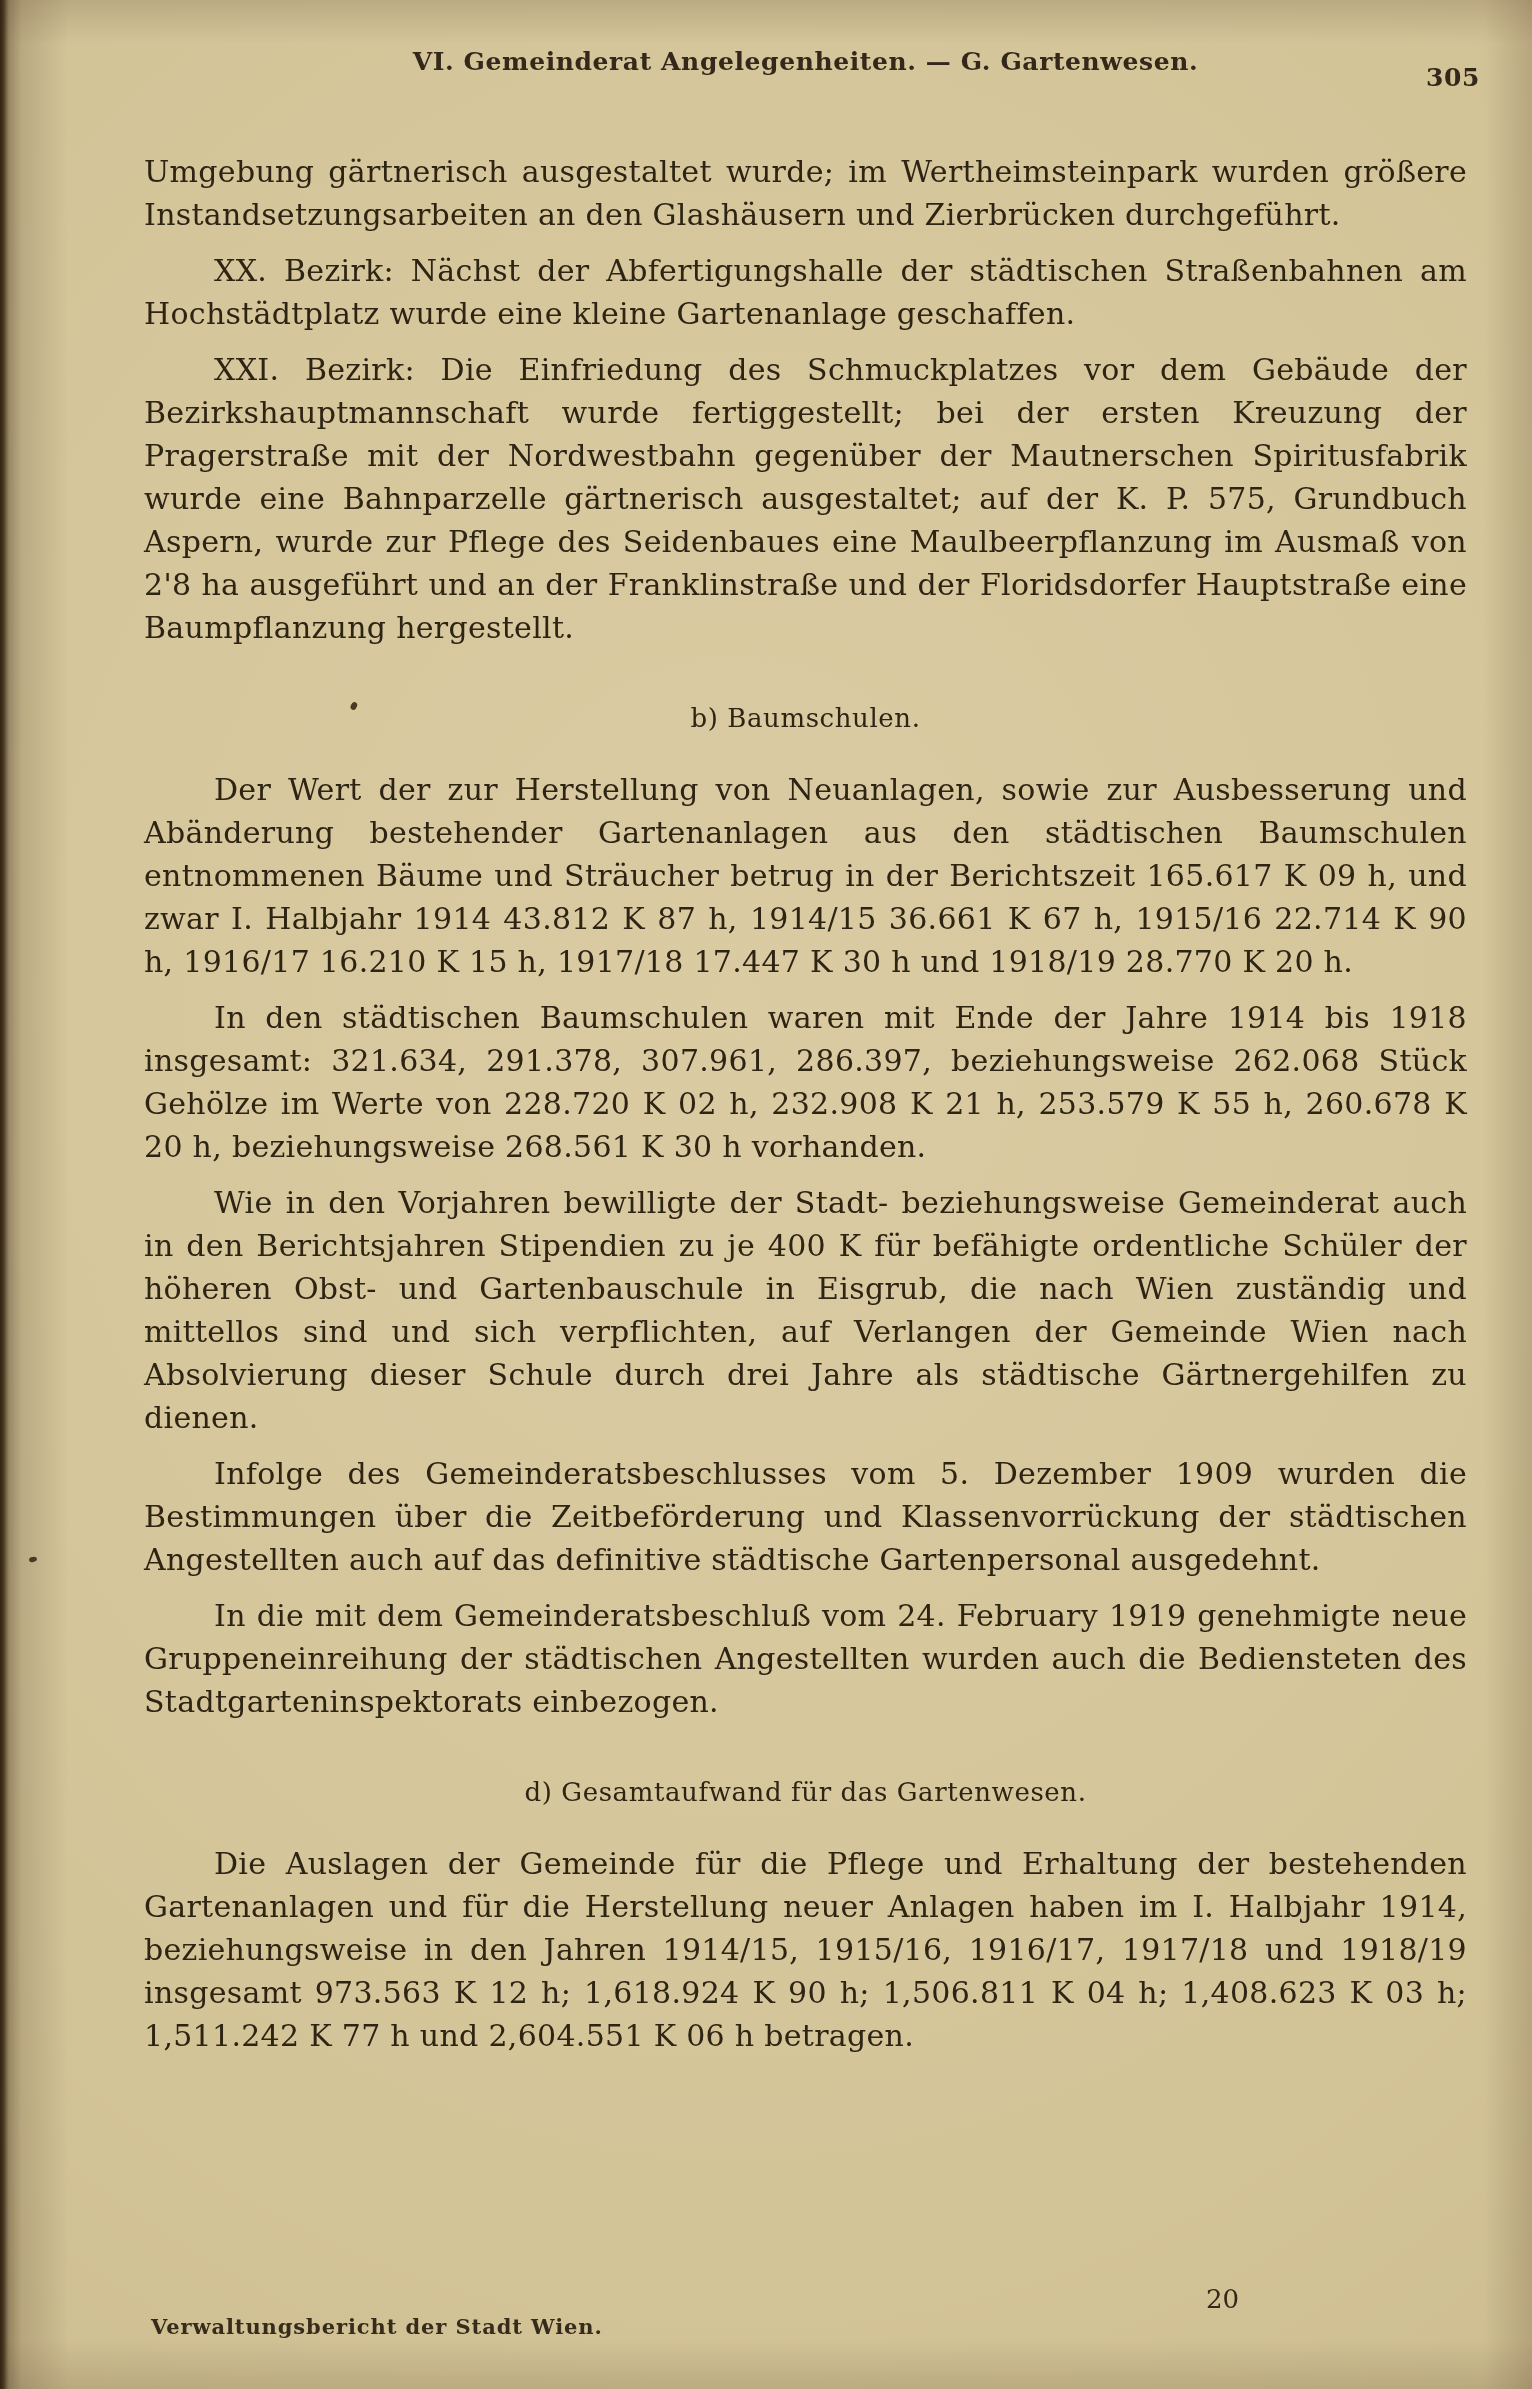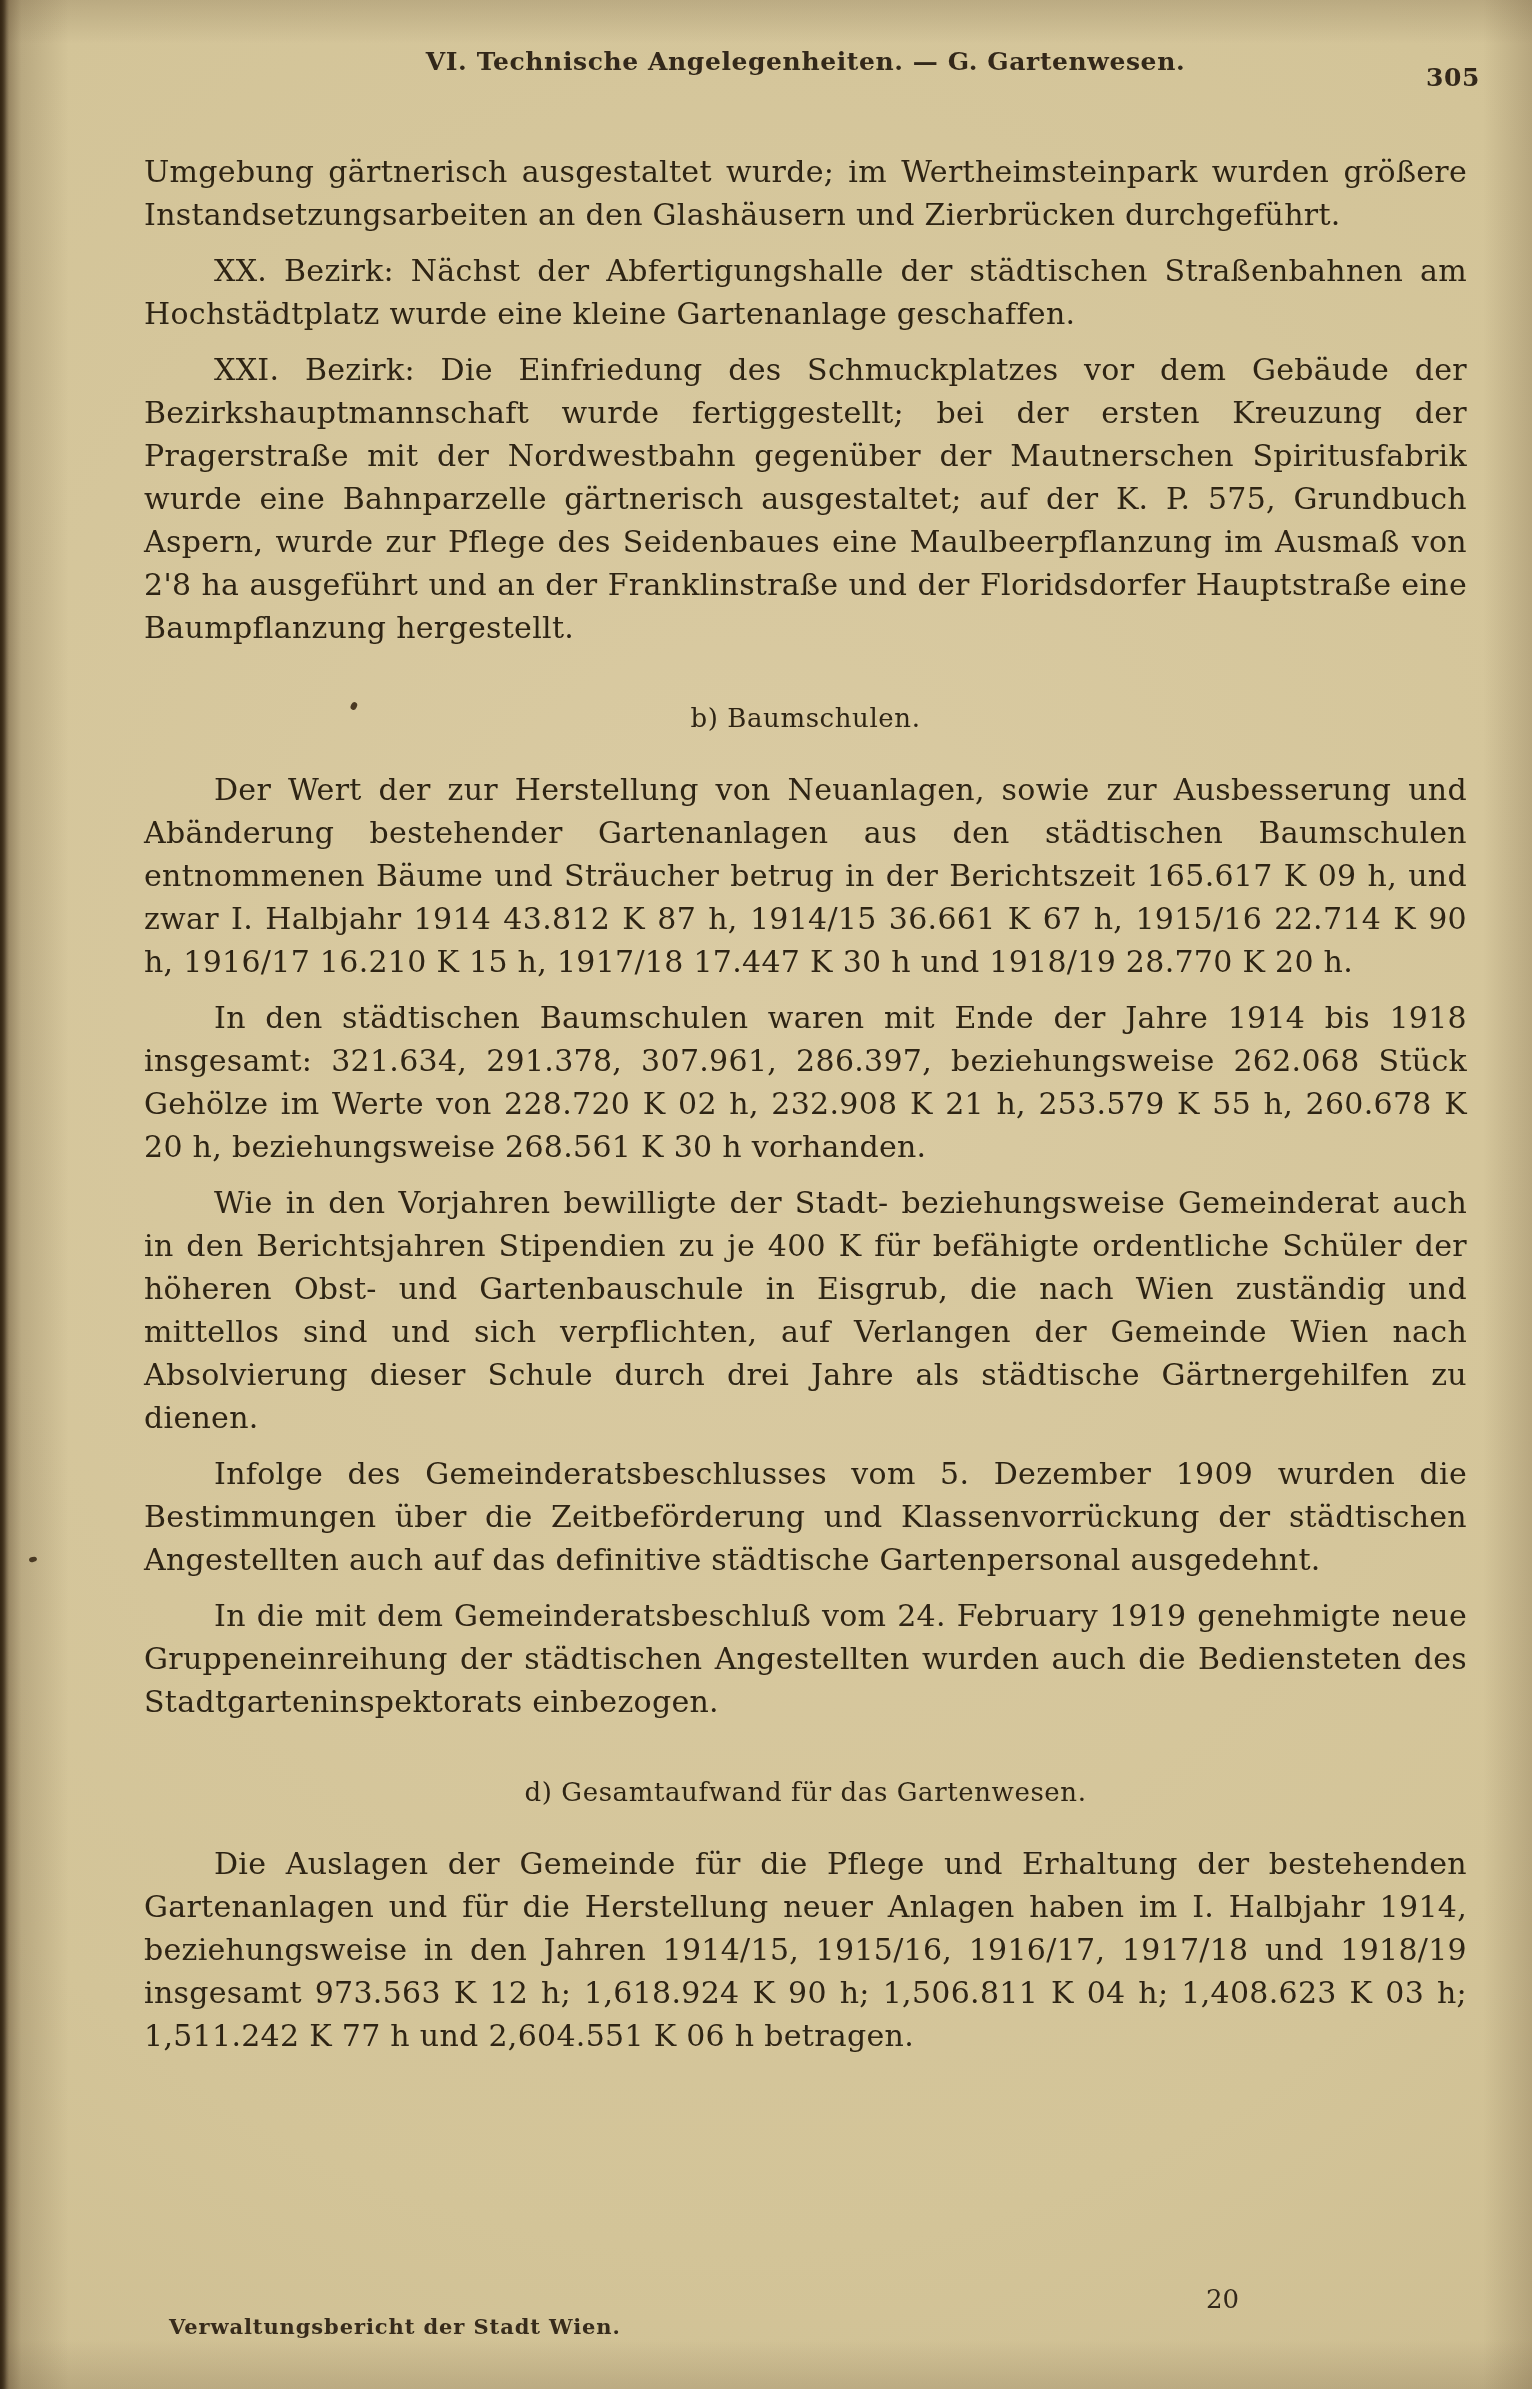--- a/index.html
+++ b/index.html
@@ -66,21 +66,21 @@
   .subhead {
     margin: 49px 0 30px 0;
     text-align: center;
     font-size: 26px;
     line-height: 40px;
     font-weight: normal;
     letter-spacing: 0.6px;
   }
   .imprint {
     position: absolute;
-    left: 169px;
+    left: 151px;
     top: 2314px;
     font-size: 21px;
     font-weight: bold;
     letter-spacing: 0.9px;
     color: #372b1b;
   }
   .sheet-number {
     position: absolute;
     left: 1206px;
     top: 2284px;
@@ -104,21 +104,21 @@
   .speck-2 { left: 29px;  top: 1557px; width: 7.5px; height: 5px; transform: rotate(-15deg); }
 </style>
 </head>
 <body>
 
 <div class="page">
 
   <div class="edge-shadow-left"></div>
 
   <header class="running-head">
-    <span class="head-title">VI. Technische Angelegenheiten. — G. Gartenwesen.</span>
+    <span class="head-title">VI. Gemeinderat Angelegenheiten. — G. Gartenwesen.</span>
     <span class="page-number">305</span>
   </header>
 
   <main class="text-block">
     <p class="para flush">Umgebung gärtnerisch ausgestaltet wurde; im Wertheimsteinpark wurden größere Instandsetzungsarbeiten an den Glashäusern und Zierbrücken durchgeführt.</p>
     <p class="para">XX. Bezirk: Nächst der Abfertigungshalle der städtischen Straßenbahnen am Hochstädtplatz wurde eine kleine Gartenanlage geschaffen.</p>
     <p class="para">XXI. Bezirk: Die Einfriedung des Schmuckplatzes vor dem Gebäude der Bezirkshauptmannschaft wurde fertiggestellt; bei der ersten Kreuzung der Pragerstraße mit der Nordwestbahn gegenüber der Mautnerschen Spiritusfabrik wurde eine Bahnparzelle gärtnerisch ausgestaltet; auf der K. P. 575, Grundbuch Aspern, wurde zur Pflege des Seidenbaues eine Maulbeerpflanzung im Ausmaß von 2'8 ha ausgeführt und an der Franklinstraße und der Floridsdorfer Hauptstraße eine Baumpflanzung hergestellt.</p>
 
     <h2 class="subhead">b) Baumschulen.</h2>
 

